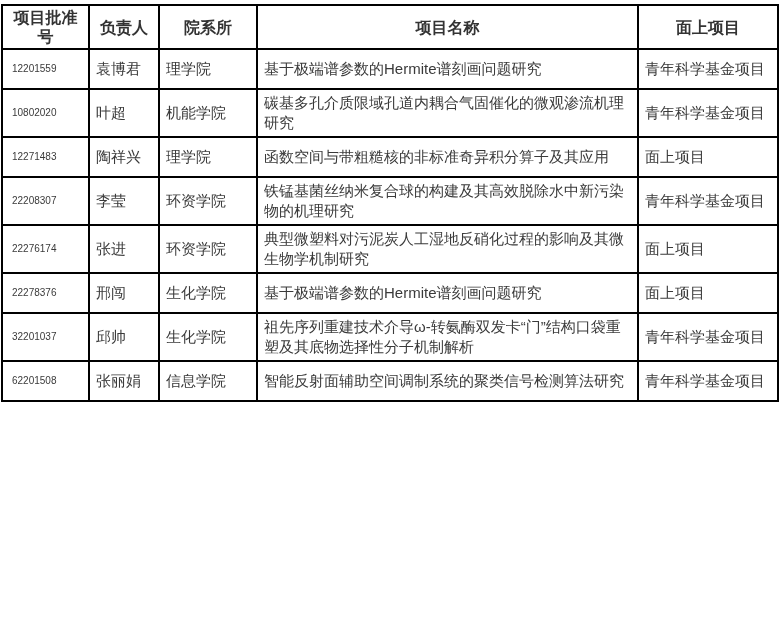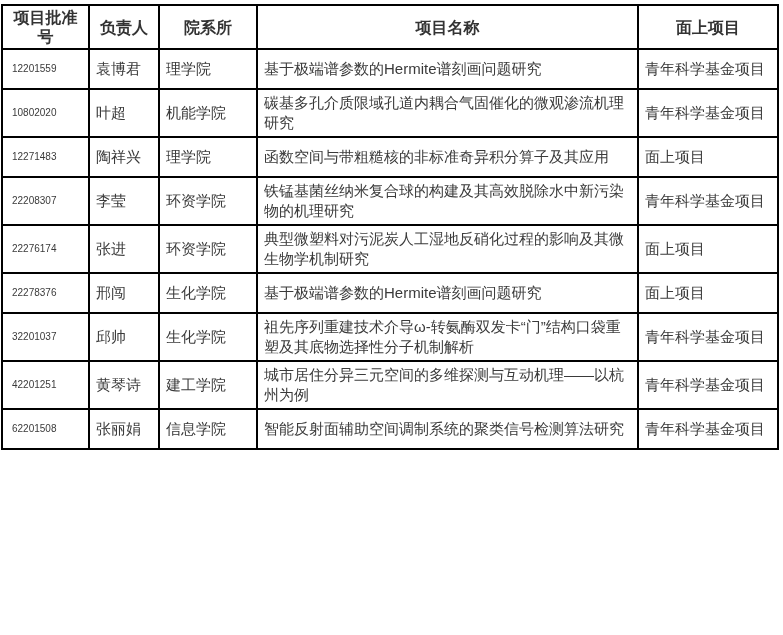--- a/index.html
+++ b/index.html
@@ -124,27 +124,20 @@
           <td class="cell-category">面上项目</td>
         </tr>
         <tr>
           <td class="cell-approval-no">32201037</td>
           <td class="cell-pi">邱帅</td>
           <td class="cell-department">生化学院</td>
           <td class="cell-title">祖先序列重建技术介导ω-转氨酶双发卡“门”结构口袋重塑及其底物选择性分子机制解析</td>
           <td class="cell-category">青年科学基金项目</td>
         </tr>
         <tr>
-          <td class="cell-approval-no">42201251</td>
-          <td class="cell-pi">黄琴诗</td>
-          <td class="cell-department">建工学院</td>
-          <td class="cell-title">城市居住分异三元空间的多维探测与互动机理——以杭州为例</td>
-          <td class="cell-category">青年科学基金项目</td>
-        </tr>
-        <tr>
           <td class="cell-approval-no">62201508</td>
           <td class="cell-pi">张丽娟</td>
           <td class="cell-department">信息学院</td>
           <td class="cell-title">智能反射面辅助空间调制系统的聚类信号检测算法研究</td>
           <td class="cell-category">青年科学基金项目</td>
         </tr>
       </tbody>
   </table>
 </div>
 

